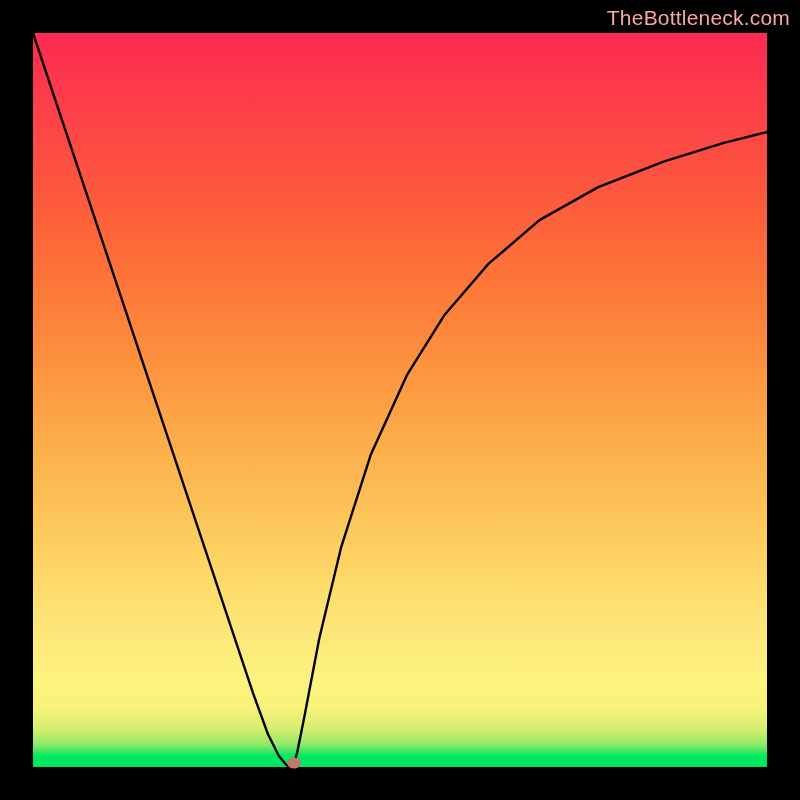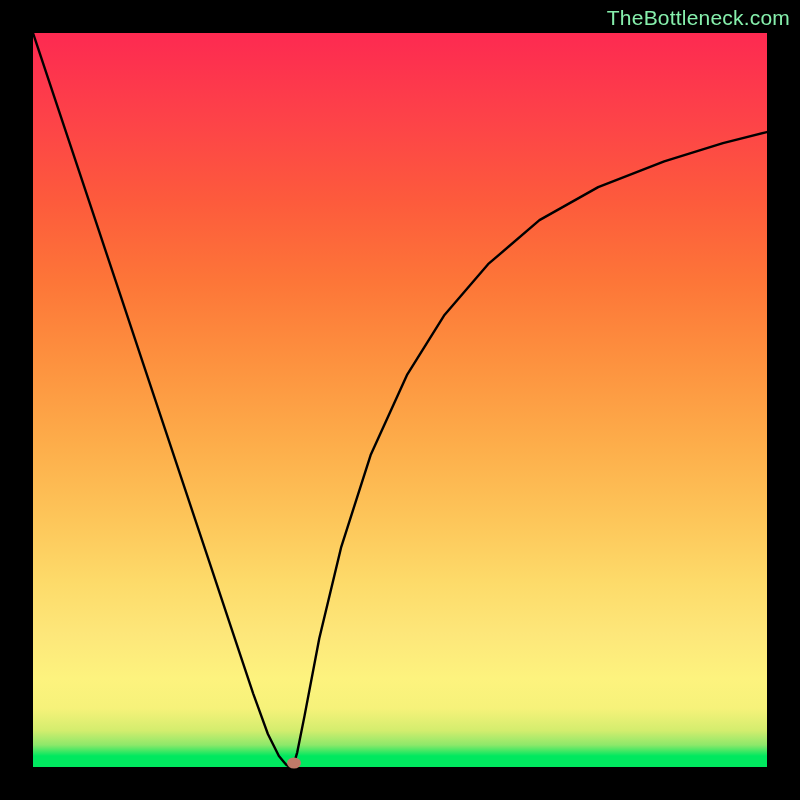--- a/index.html
+++ b/index.html
@@ -41,21 +41,21 @@
       #fd5b3c 77%,
       #fd4348 88%,
       #fd324e 96%,
       #fd2a51 100%
     );
   }
   .watermark {
     position: absolute;
     top: 6px;
     right: 10px;
-    color: #86efac;
+    color: #fca5a5;
     font-size: 21px;
     font-weight: 500;
     letter-spacing: 0.2px;
     user-select: none;
   }
   svg.curve {
     position: absolute;
     left: 0;
     top: 0;
     width: 734px;

